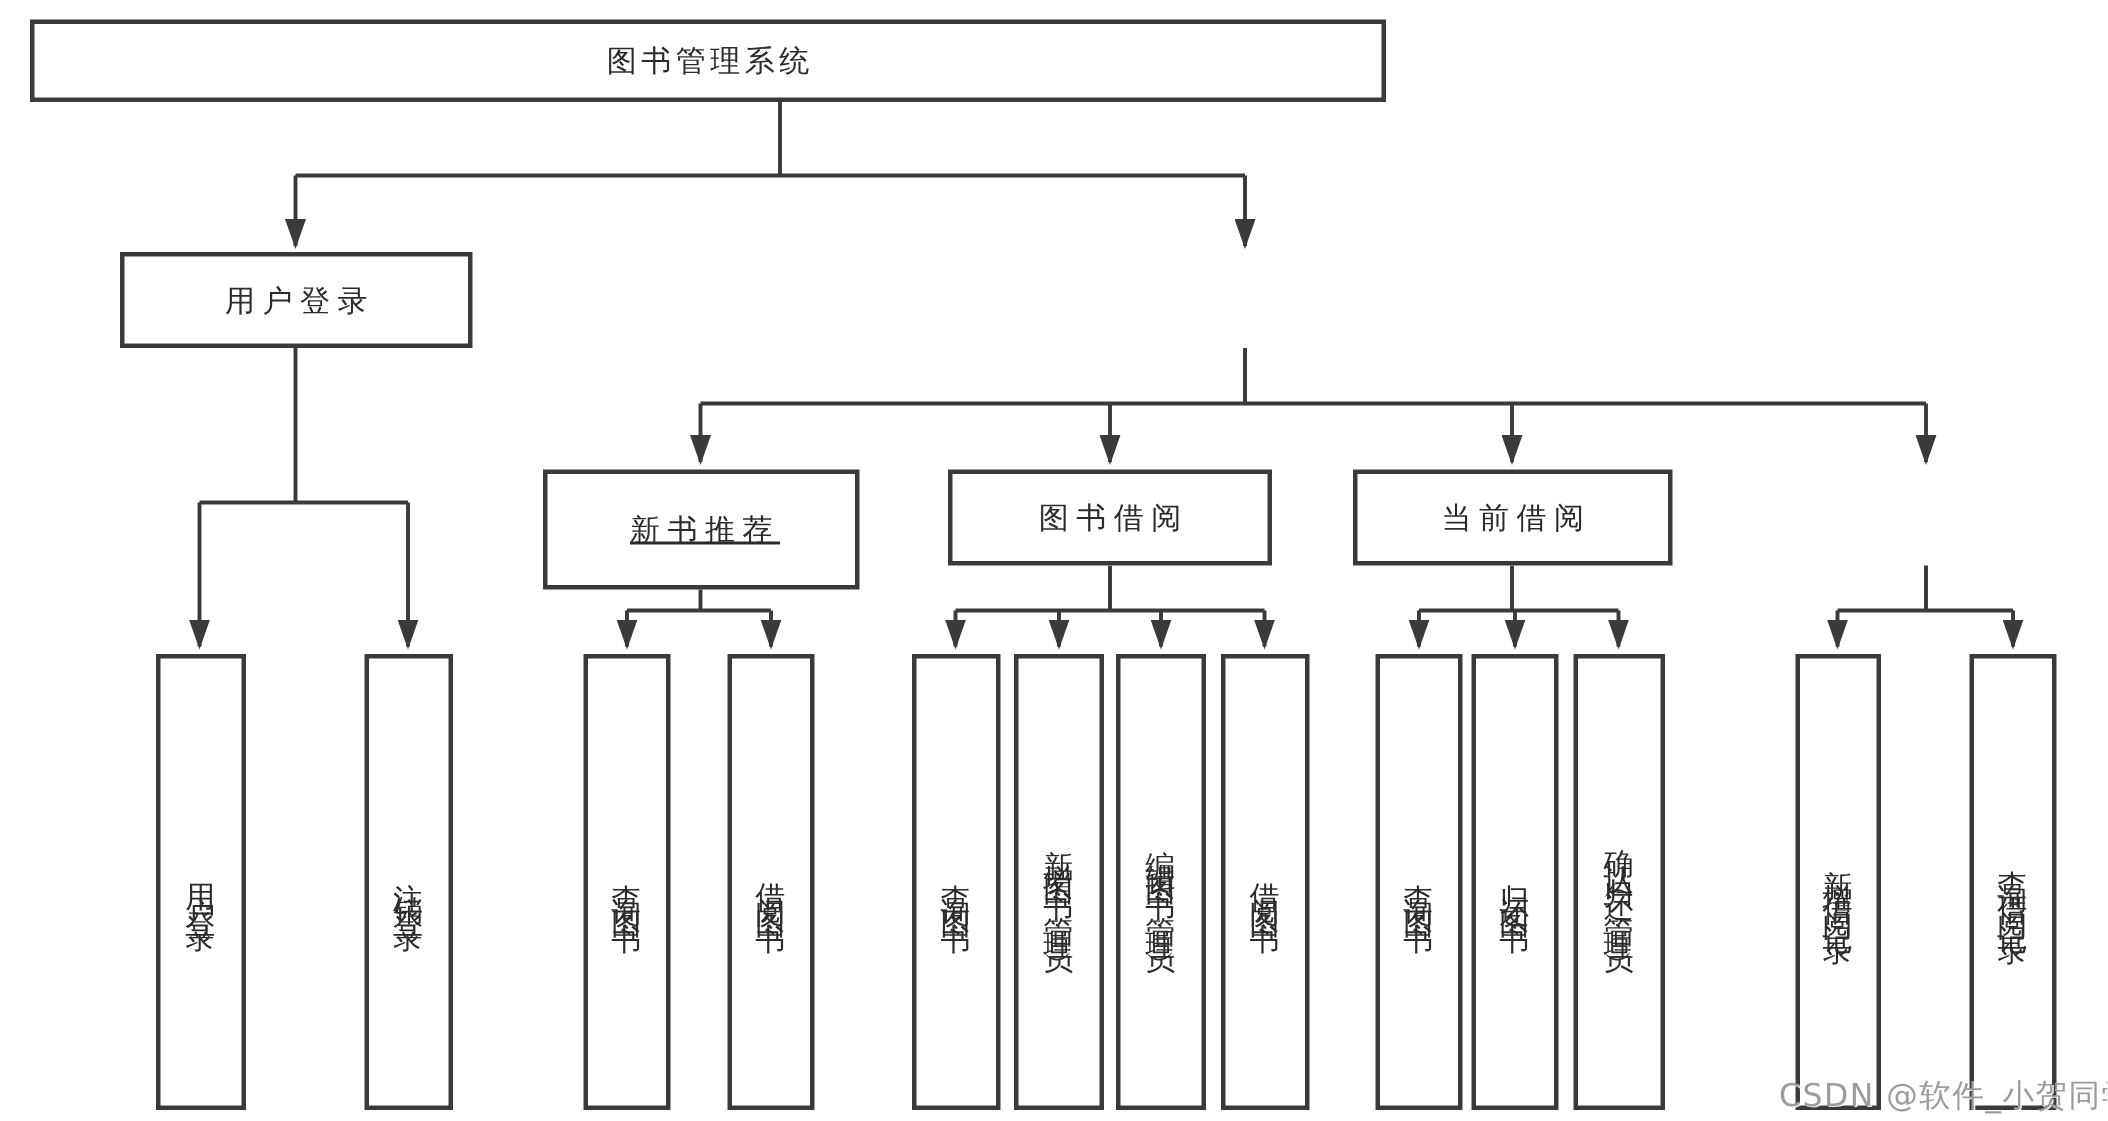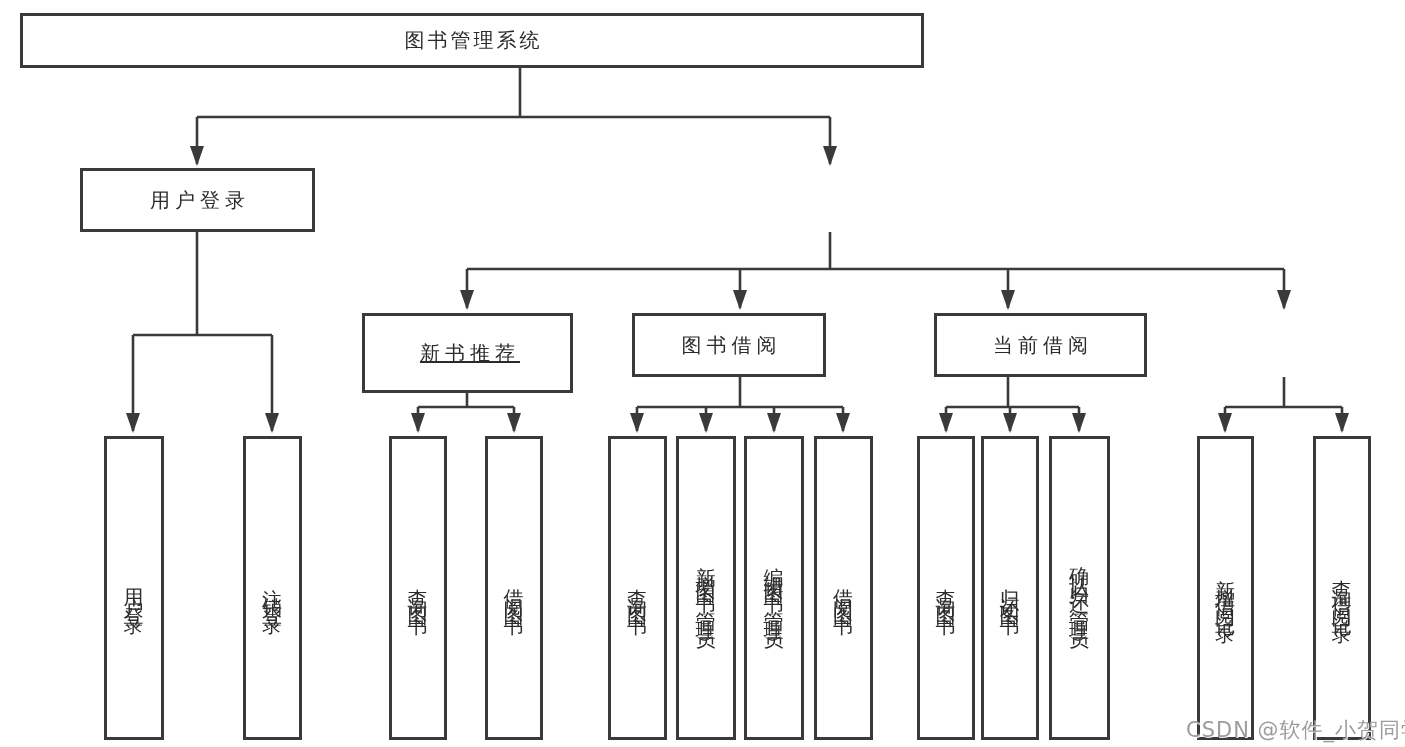--- a/index.html
+++ b/index.html
@@ -104,22 +104,22 @@
     <path d="M1284,377 V407 M1225,407 H1342"></path>
     <path d="M1225,407 V431" marker-end="url(#arw)"></path>
     <path d="M1342,407 V431" marker-end="url(#arw)"></path>
   </svg>
 
   <div class="box h root" style="left:20px; top:13px; width:904px; height:55px;">图书管理系统</div>
 
   <div class="box h" style="left:80px; top:168px; width:235px; height:64px;">用户登录</div>
 
   <div class="box h" style="left:362px; top:313px; width:211px; height:80px;text-decoration:underline;">新书推荐</div>
-  <div class="box h" style="left:632px; top:313px; width:194px; height:64px;">图书借阅</div>
-  <div class="box h" style="left:902px; top:313px; width:213px; height:64px;margin-left:32px;">当前借阅</div>
+  <div class="box h" style="left:632px; top:313px; width:216px; height:64px;">图书借阅</div>
+  <div class="box h" style="left:902px; top:313px; width:213px; height:64px;">当前借阅</div>
 
   <div class="box v" style="left:104px; top:436px; width:60px; height:304px;">用户登录</div>
   <div class="box v" style="left:243px; top:436px; width:59px; height:304px;">注销登录</div>
 
   <div class="box v" style="left:389px; top:436px; width:58px; height:304px;">查询图书</div>
   <div class="box v" style="left:485px; top:436px; width:58px; height:304px;">借阅图书</div>
 
   <div class="box v" style="left:608px; top:436px; width:59px; height:304px;">查询图书</div>
   <div class="box v" style="left:676px; top:436px; width:60px; height:304px;">新增图书（管理员）</div>
   <div class="box v" style="left:744px; top:436px; width:60px; height:304px;">编辑图书（管理员）</div>

